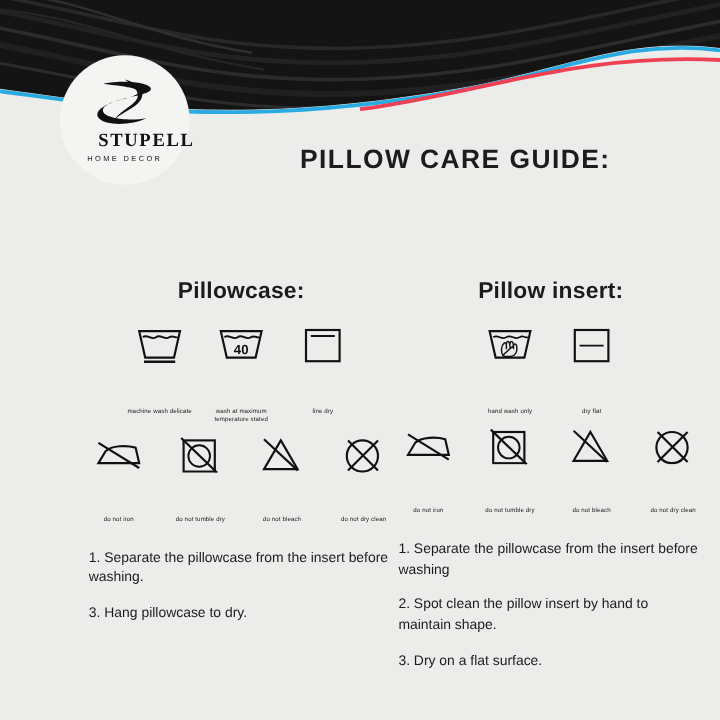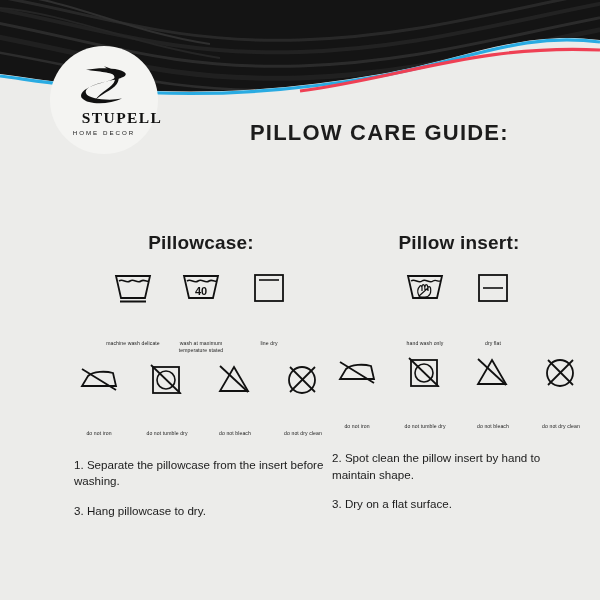--- a/index.html
+++ b/index.html
@@ -295,18 +295,19 @@
         <svg width="44" height="30" viewBox="0 0 44 30">
           <circle cx="21" cy="16" r="13" fill="none" stroke="#111" stroke-width="1.8"></circle>
           <line x1="9" y1="3" x2="34" y2="28" stroke="#111" stroke-width="1.8"></line>
           <line x1="34" y1="3" x2="9" y2="28" stroke="#111" stroke-width="1.8"></line>
         </svg>
         <div class="icon-cap">do not dry clean</div>
       </div>
     </div>
 
     <div class="steps">
+      <div class="step">1. Separate the pillowcase from the insert before washing</div>
       <div class="step">2. Spot clean the pillow insert by hand to maintain shape.</div>
       <div class="step">3. Dry on a flat surface.</div>
     </div>
   </div>
 
 </div>
 
 </body></html>

